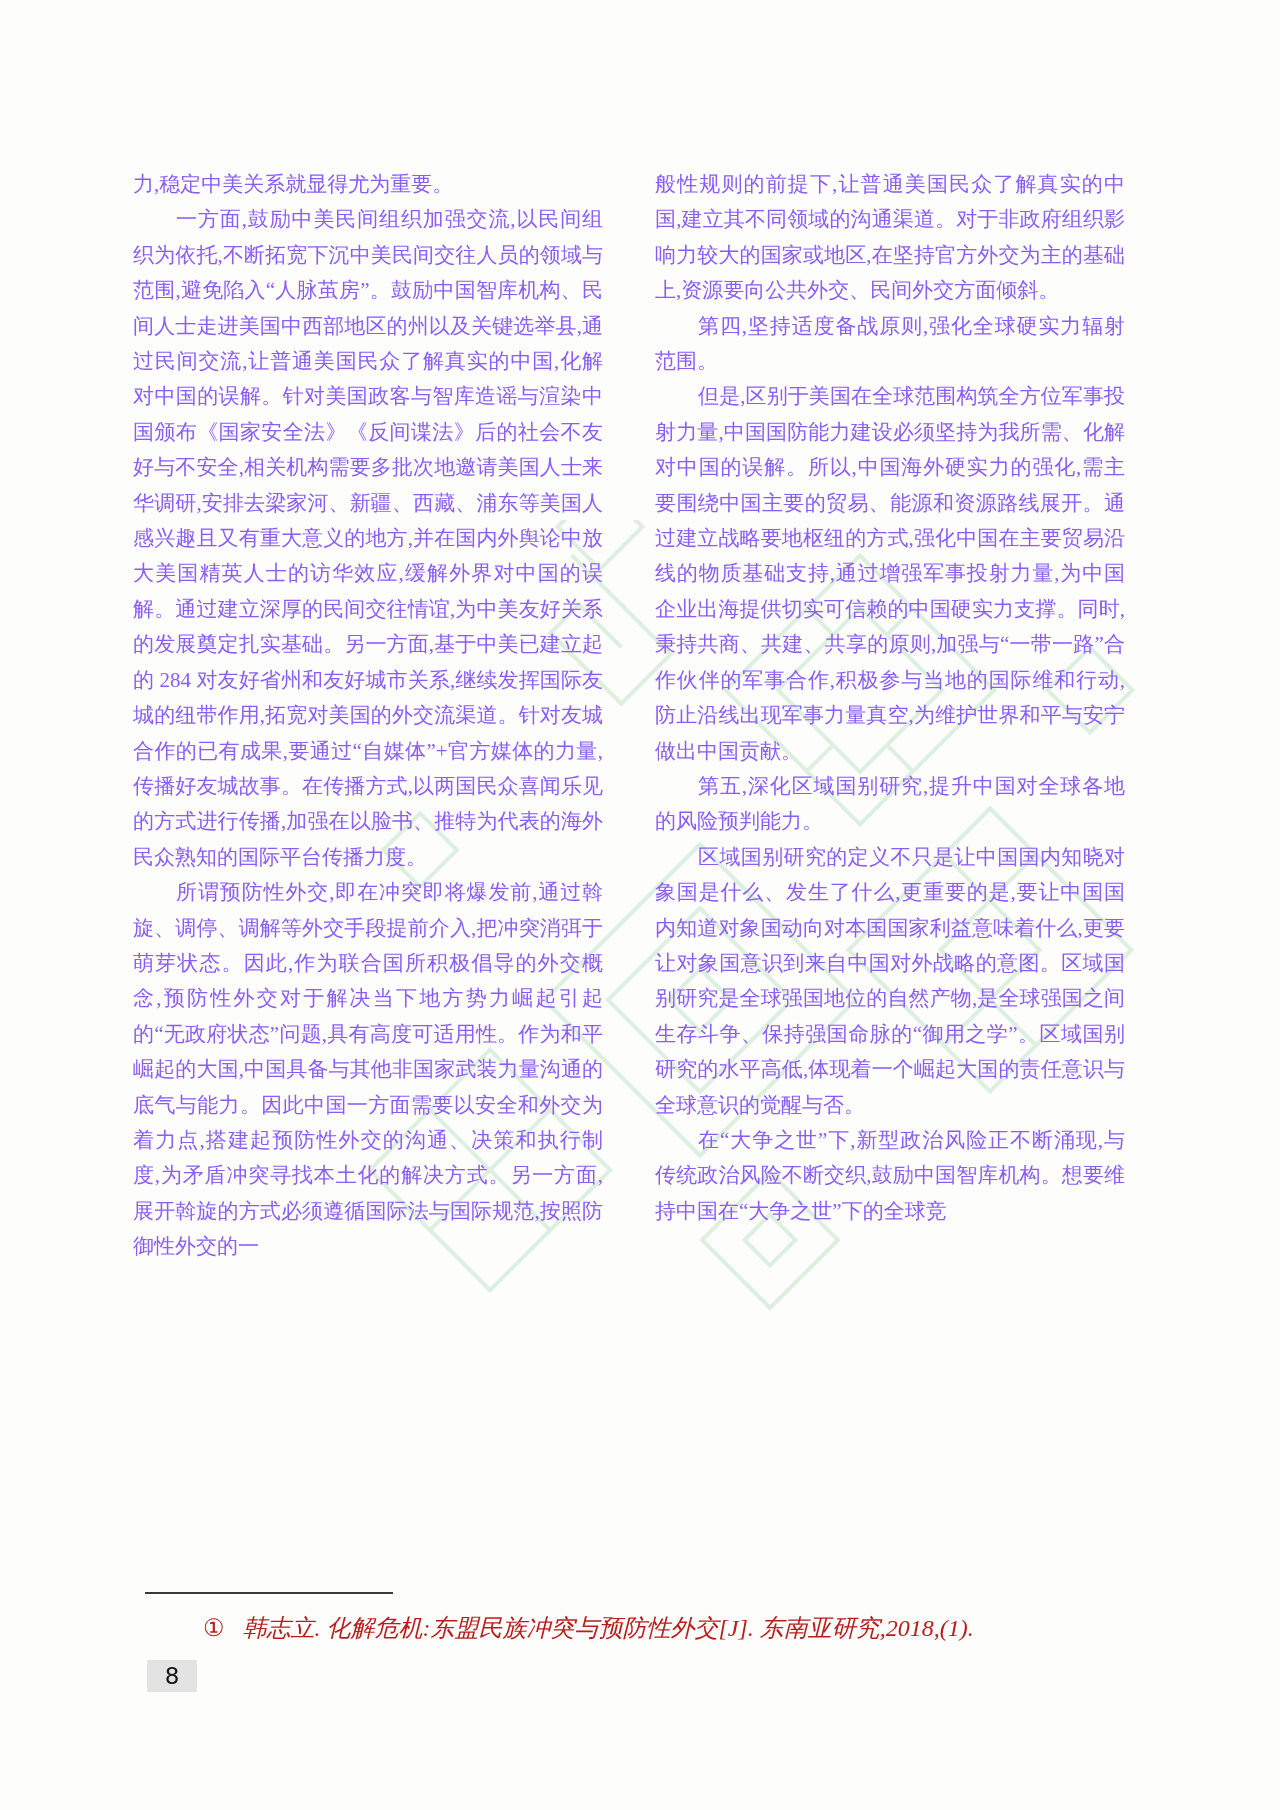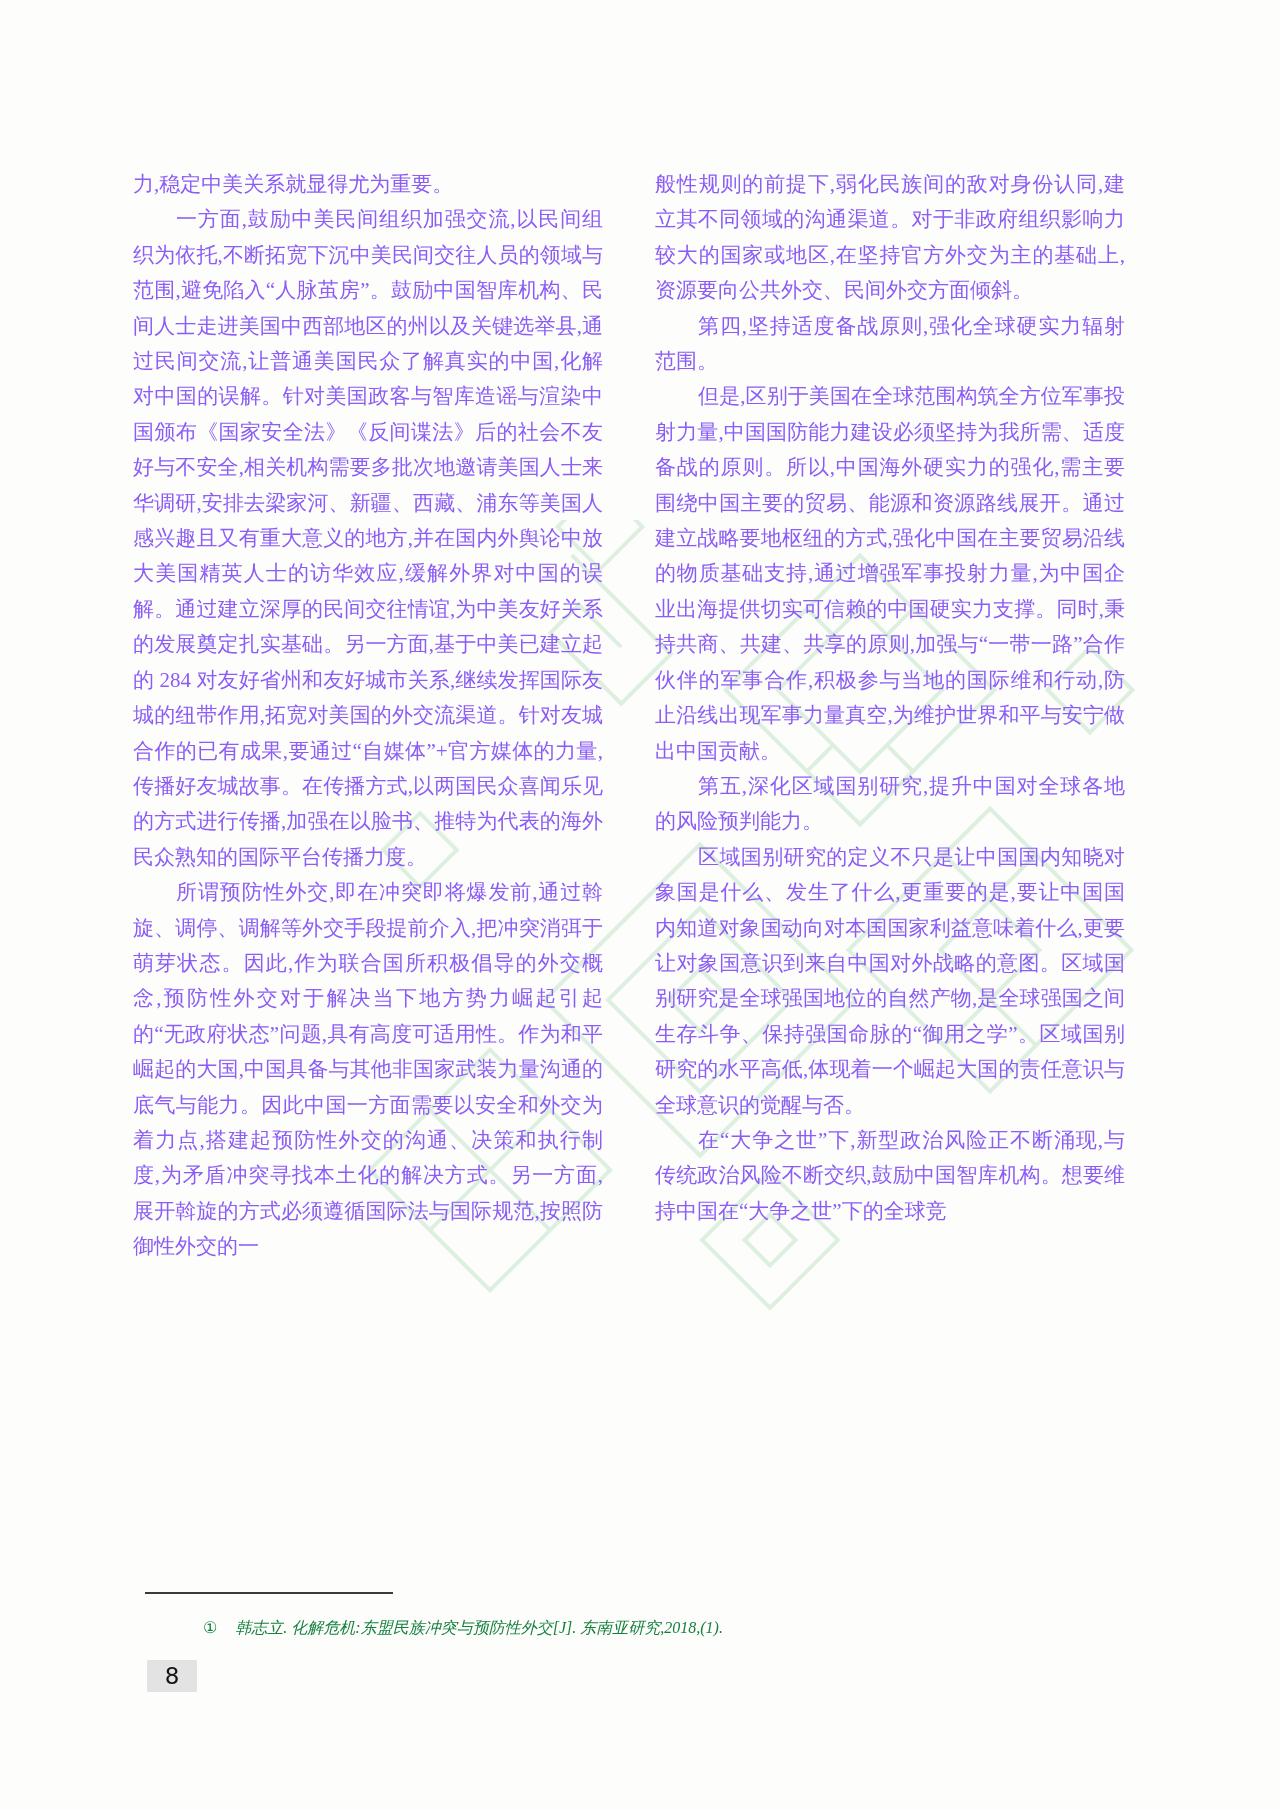--- a/index.html
+++ b/index.html
@@ -39,23 +39,23 @@
     left:145px;top:1592px;
     width:248px;height:2px;
     background:#3a3a3a;
     z-index:1;
   }
   .footnote{
     position:absolute;
     left:203px;top:1613px;
     width:880px;
     z-index:1;
-    font-size:16px;
+    font-size:24px;
     line-height:30px;
-    color:#15803d;
+    color:#b91c1c;
     font-style:italic;
   }
   .footnote .fn-marker{
     font-style:normal;
     margin-right:18px;
   }
   .page-number{
     position:absolute;
     left:147px;top:1660px;
     width:50px;height:32px;
@@ -107,23 +107,23 @@
     </g>
   </svg>
 
   <div class="col col-left">
     <p class="no-indent">力,稳定中美关系就显得尤为重要。</p>
     <p>一方面,鼓励中美民间组织加强交流,以民间组织为依托,不断拓宽下沉中美民间交往人员的领域与范围,避免陷入“人脉茧房”。鼓励中国智库机构、民间人士走进美国中西部地区的州以及关键选举县,通过民间交流,让普通美国民众了解真实的中国,化解对中国的误解。针对美国政客与智库造谣与渲染中国颁布《国家安全法》《反间谍法》后的社会不友好与不安全,相关机构需要多批次地邀请美国人士来华调研,安排去梁家河、新疆、西藏、浦东等美国人感兴趣且又有重大意义的地方,并在国内外舆论中放大美国精英人士的访华效应,缓解外界对中国的误解。通过建立深厚的民间交往情谊,为中美友好关系的发展奠定扎实基础。另一方面,基于中美已建立起的 284 对友好省州和友好城市关系,继续发挥国际友城的纽带作用,拓宽对美国的外交流渠道。针对友城合作的已有成果,要通过“自媒体”+官方媒体的力量,传播好友城故事。在传播方式,以两国民众喜闻乐见的方式进行传播,加强在以脸书、推特为代表的海外民众熟知的国际平台传播力度。</p>
     <p>所谓预防性外交,即在冲突即将爆发前,通过斡旋、调停、调解等外交手段提前介入,把冲突消弭于萌芽状态。因此,作为联合国所积极倡导的外交概念,预防性外交对于解决当下地方势力崛起引起的“无政府状态”问题,具有高度可适用性。作为和平崛起的大国,中国具备与其他非国家武装力量沟通的底气与能力。因此中国一方面需要以安全和外交为着力点,搭建起预防性外交的沟通、决策和执行制度,为矛盾冲突寻找本土化的解决方式。另一方面,展开斡旋的方式必须遵循国际法与国际规范,按照防御性外交的一</p>
   </div>
 
   <div class="col col-right">
-    <p class="no-indent">般性规则的前提下,弱化民族间的敌对身份认同,建立其不同领域的沟通渠道。对于非政府组织影响力较大的国家或地区,在坚持官方外交为主的基础上,资源要向公共外交、民间外交方面倾斜。</p>
+    <p class="no-indent">般性规则的前提下,让普通美国民众了解真实的中国,建立其不同领域的沟通渠道。对于非政府组织影响力较大的国家或地区,在坚持官方外交为主的基础上,资源要向公共外交、民间外交方面倾斜。</p>
     <p>第四,坚持适度备战原则,强化全球硬实力辐射范围。</p>
-    <p>但是,区别于美国在全球范围构筑全方位军事投射力量,中国国防能力建设必须坚持为我所需、适度备战的原则。所以,中国海外硬实力的强化,需主要围绕中国主要的贸易、能源和资源路线展开。通过建立战略要地枢纽的方式,强化中国在主要贸易沿线的物质基础支持,通过增强军事投射力量,为中国企业出海提供切实可信赖的中国硬实力支撑。同时,秉持共商、共建、共享的原则,加强与“一带一路”合作伙伴的军事合作,积极参与当地的国际维和行动,防止沿线出现军事力量真空,为维护世界和平与安宁做出中国贡献。</p>
+    <p>但是,区别于美国在全球范围构筑全方位军事投射力量,中国国防能力建设必须坚持为我所需、化解对中国的误解。所以,中国海外硬实力的强化,需主要围绕中国主要的贸易、能源和资源路线展开。通过建立战略要地枢纽的方式,强化中国在主要贸易沿线的物质基础支持,通过增强军事投射力量,为中国企业出海提供切实可信赖的中国硬实力支撑。同时,秉持共商、共建、共享的原则,加强与“一带一路”合作伙伴的军事合作,积极参与当地的国际维和行动,防止沿线出现军事力量真空,为维护世界和平与安宁做出中国贡献。</p>
     <p>第五,深化区域国别研究,提升中国对全球各地的风险预判能力。</p>
     <p>区域国别研究的定义不只是让中国国内知晓对象国是什么、发生了什么,更重要的是,要让中国国内知道对象国动向对本国国家利益意味着什么,更要让对象国意识到来自中国对外战略的意图。区域国别研究是全球强国地位的自然产物,是全球强国之间生存斗争、保持强国命脉的“御用之学”。区域国别研究的水平高低,体现着一个崛起大国的责任意识与全球意识的觉醒与否。</p>
     <p>在“大争之世”下,新型政治风险正不断涌现,与传统政治风险不断交织,鼓励中国智库机构。想要维持中国在“大争之世”下的全球竞</p>
   </div>
 
   <div class="footnote-rule"></div>
   <div class="footnote">
     <span class="fn-marker">①</span><span>韩志立. 化解危机:东盟民族冲突与预防性外交[J]. 东南亚研究,2018,(1).</span>
   </div>
 

